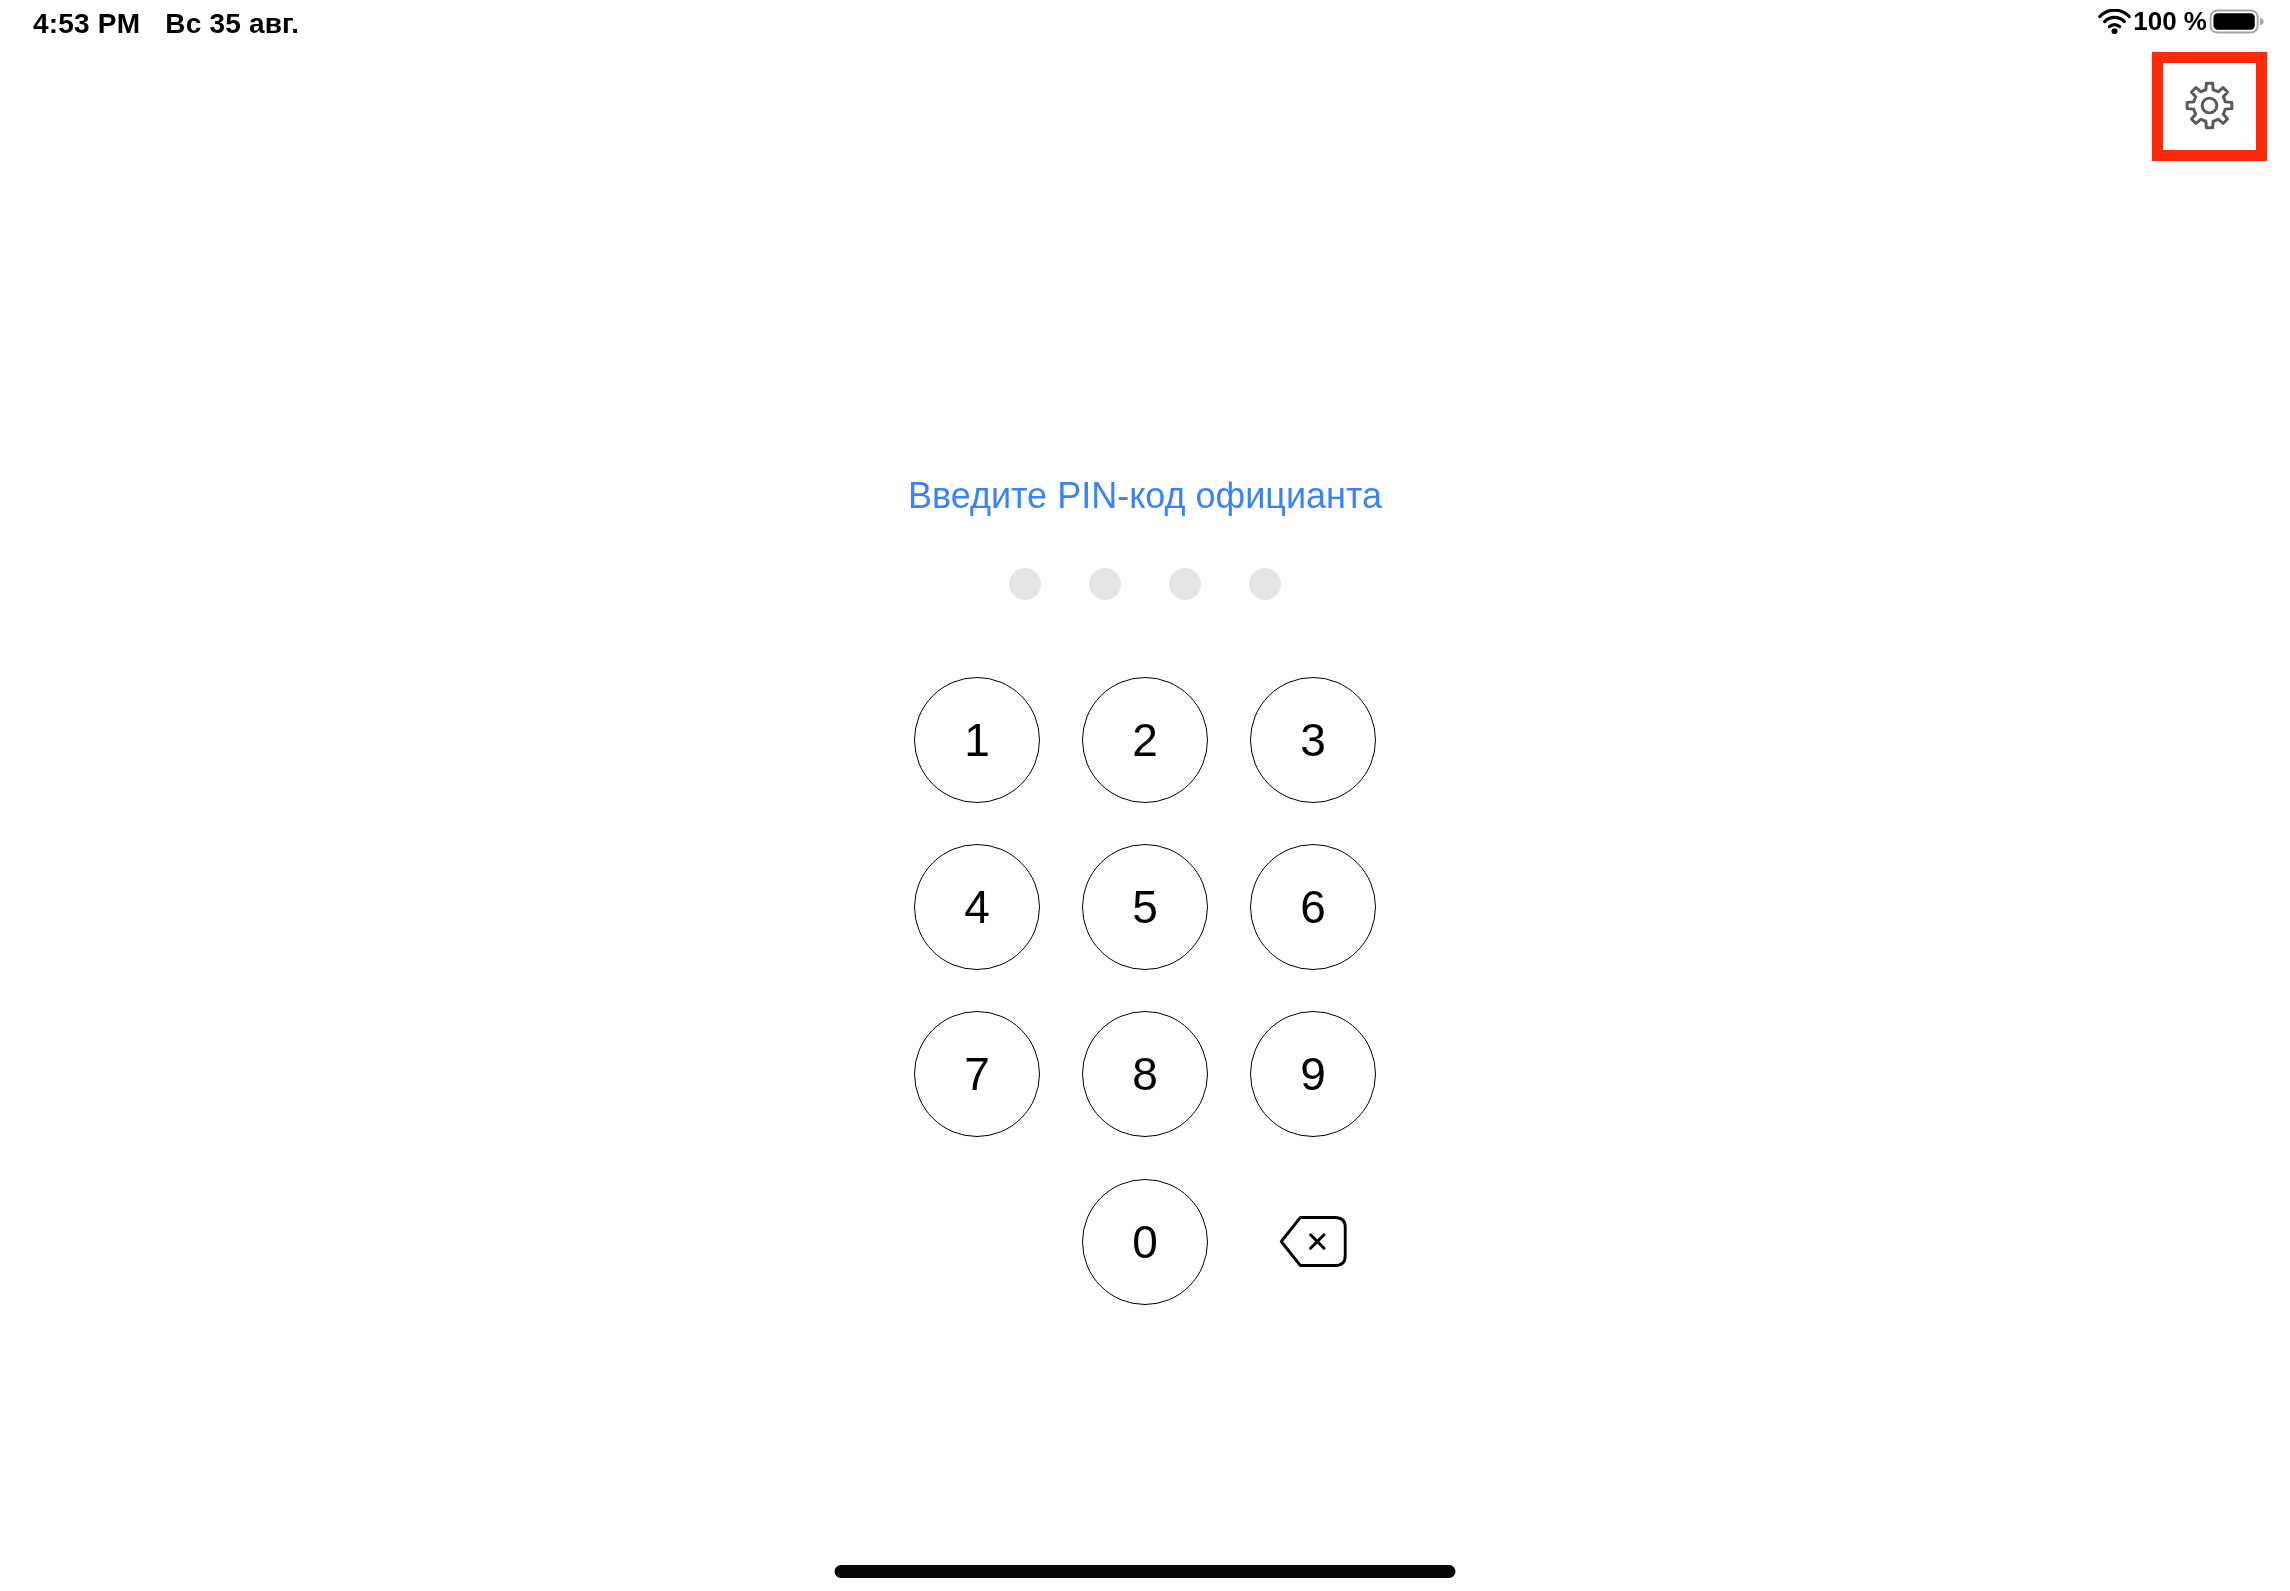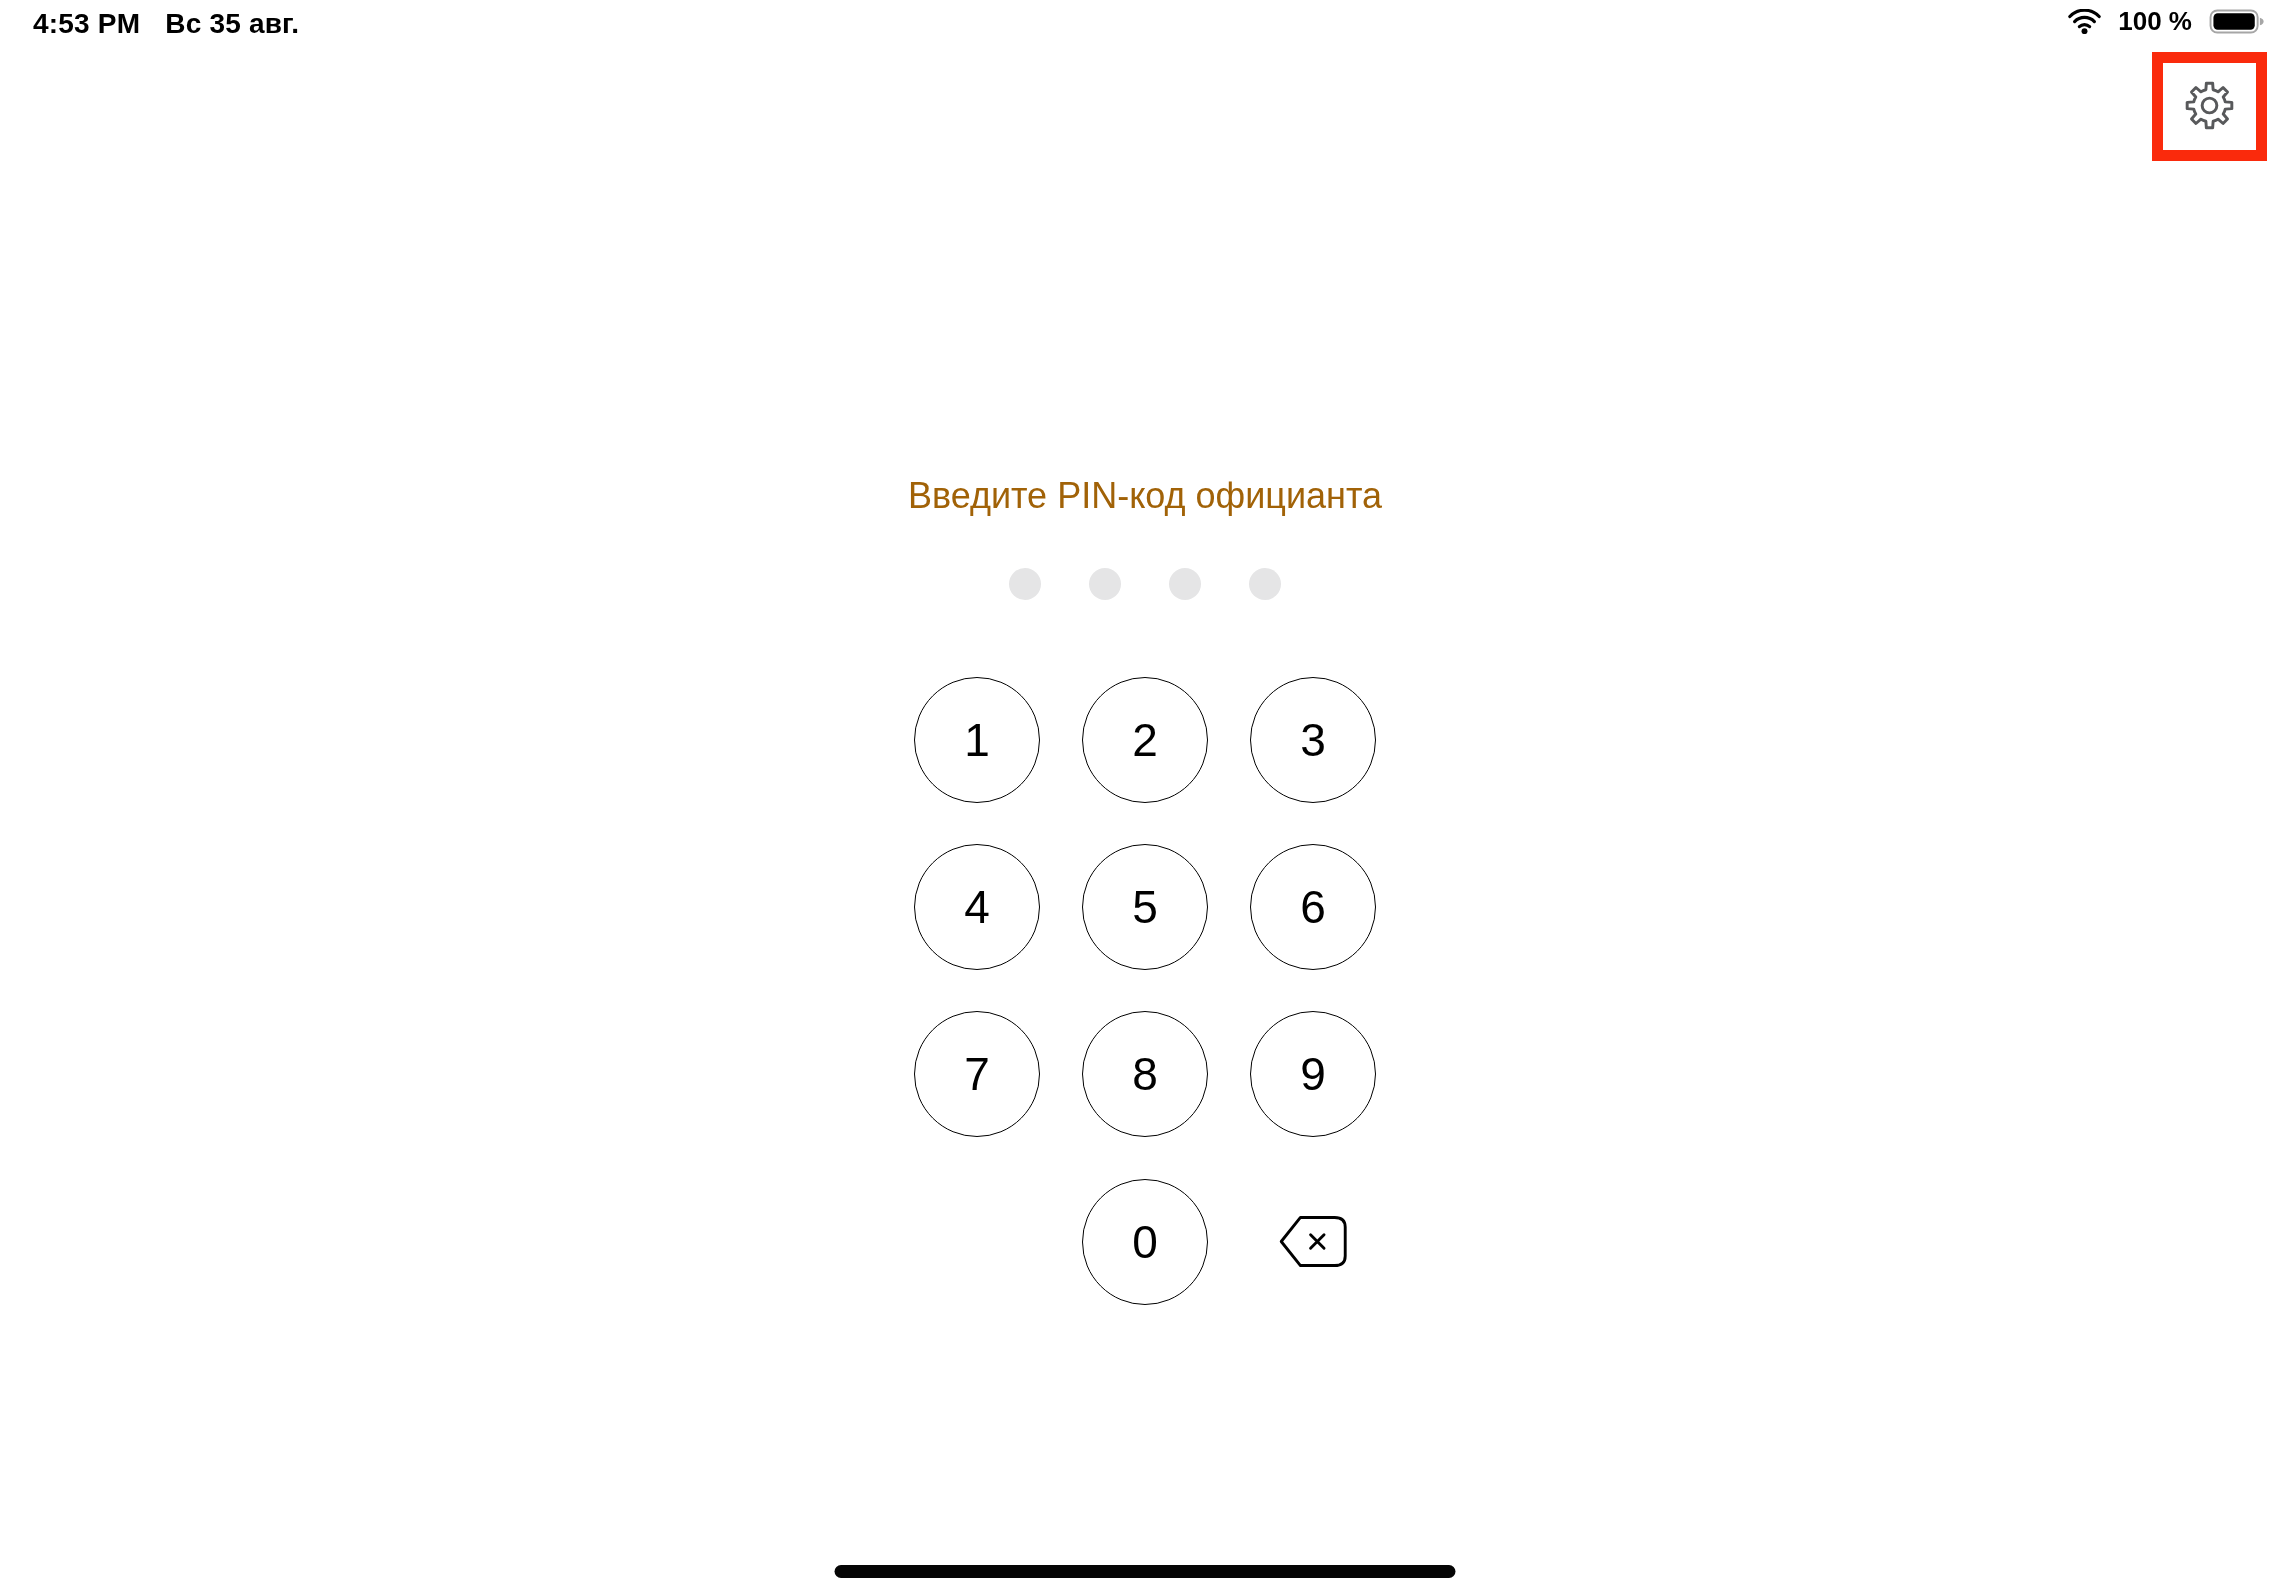--- a/index.html
+++ b/index.html
@@ -16,21 +16,21 @@
   
   .sb-left {
     position: absolute;
     left: 33px; top: 7.8px;
     display: flex; align-items: center; gap: 25px;
     font-size: 28px; font-weight: 600; letter-spacing: 0.2px;
   }
   .sb-right {
     position: absolute;
     right: 26px; top: 5.8px;
-    display: flex; align-items: center; gap: 17px;
+    display: flex; align-items: center; gap: 2px;
     font-size: 26px; font-weight: 600;
   }
   .sb-right svg { display: block; }
 
   
   .settings-highlight {
     position: absolute;
     left: 2152px; top: 52px;
     width: 115px; height: 109px;
     border: 11.6px solid #fa2a0c;
@@ -44,21 +44,21 @@
     display: flex; align-items: center; justify-content: center;
     cursor: pointer;
   }
 
   
   .pin-title {
     position: absolute;
     left: 0; right: 0; top: 475px;
     text-align: center;
     font-size: 36px; font-weight: 400;
-    color: #a16207;
+    color: #3b82f6;
   }
   .pin-dots {
     position: absolute;
     left: 50%; top: 568px;
     transform: translateX(-50%);
     display: flex; gap: 48px;
   }
   .pin-dot {
     width: 32px; height: 32px;
     border-radius: 50%;

